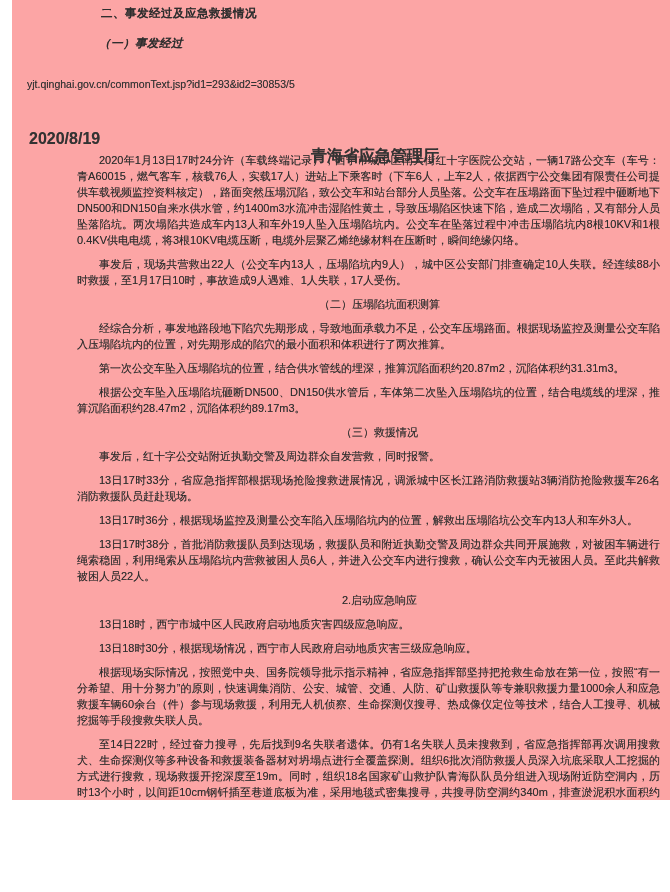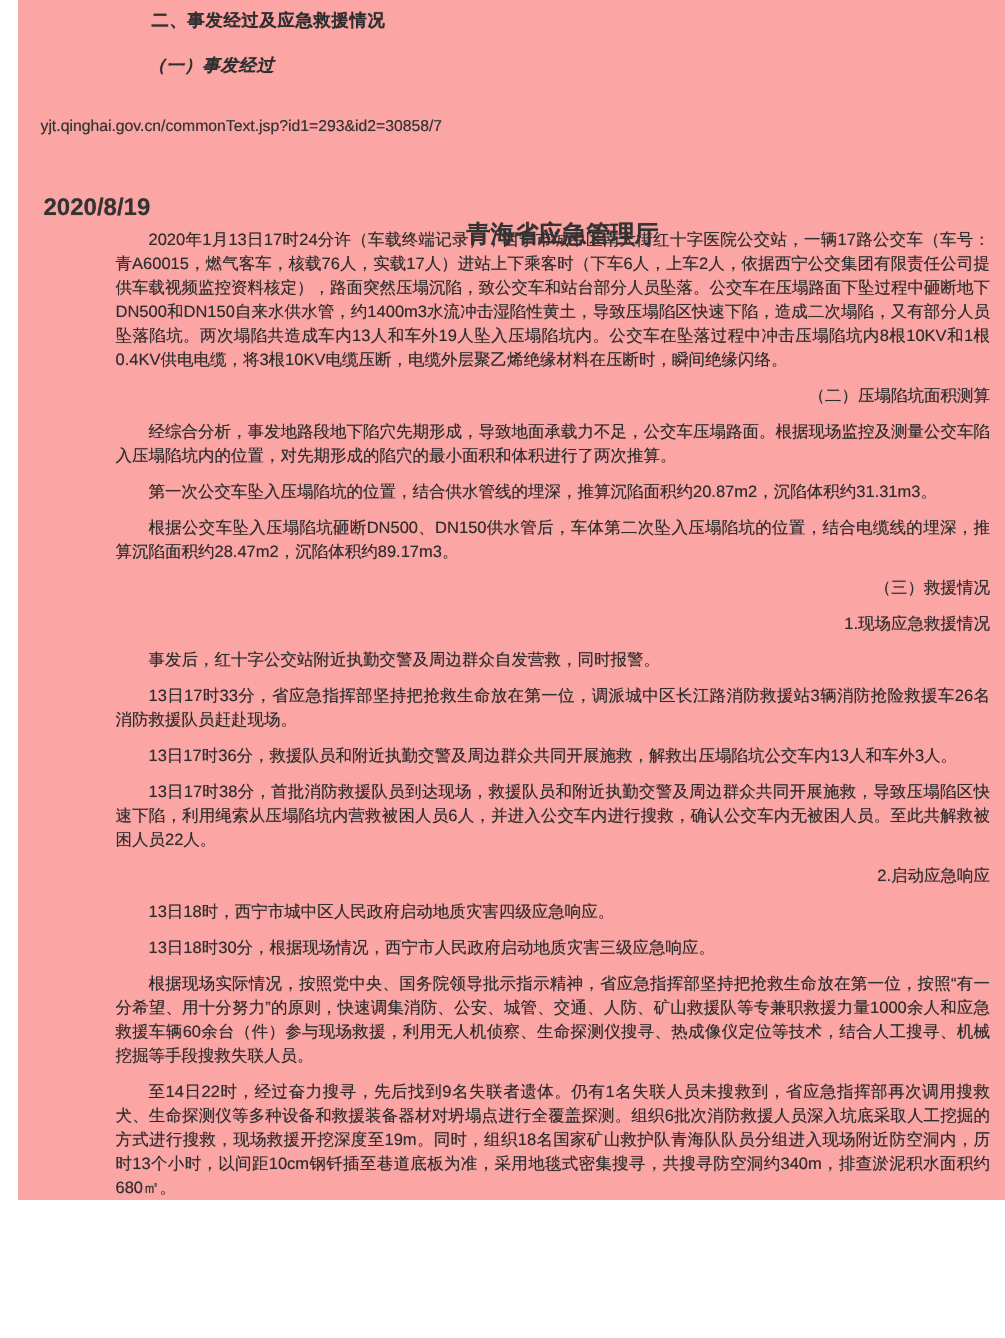--- a/index.html
+++ b/index.html
@@ -63,53 +63,53 @@
     margin: 8px 22px 0 65px;
     font-size: 11px;
     line-height: 16px;
     text-align: justify;
   }
   .doc-body .para,
   .doc-body .hd {
     margin: 0 0 8px 0;
     text-indent: 2em;
   }
-  .doc-body .hd { text-align: right; }
+  .doc-body .hd { text-align: center; }
 </style>
 </head>
 <body>
 
 <div class="page">
 
   <div>
     <div class="prev-heading scan-text">二、事发经过及应急救援情况</div>
     <div class="prev-subheading scan-text">（一）事发经过</div>
     <div class="print-footer">
       <span class="scan-text">yjt.qinghai.gov.cn/commonText.jsp?id1=293&amp;id2=3085</span>
-      <span class="scan-text">8/7</span>
+      <span class="scan-text">3/5</span>
     </div>
   </div>
 
   <div class="page-header">
     <span class="scan-text">2020/8/19</span>
     <span class="header-title scan-text">青海省应急管理厅</span>
   </div>
 
   <div class="doc-body">
     <p class="para scan-text">2020年1月13日17时24分许（车载终端记录），西宁市城中区南大街红十字医院公交站，一辆17路公交车（车号：青A60015，燃气客车，核载76人，实载17人）进站上下乘客时（下车6人，上车2人，依据西宁公交集团有限责任公司提供车载视频监控资料核定），路面突然压塌沉陷，致公交车和站台部分人员坠落。公交车在压塌路面下坠过程中砸断地下DN500和DN150自来水供水管，约1400m3水流冲击湿陷性黄土，导致压塌陷区快速下陷，造成二次塌陷，又有部分人员坠落陷坑。两次塌陷共造成车内13人和车外19人坠入压塌陷坑内。公交车在坠落过程中冲击压塌陷坑内8根10KV和1根0.4KV供电电缆，将3根10KV电缆压断，电缆外层聚乙烯绝缘材料在压断时，瞬间绝缘闪络。</p>
+    <p class="para scan-text">事发后，现场共营救出22人（公交车内13人，压塌陷坑内9人），城中区公安部门排查确定10人失联。经连续88小时救援，至1月17日10时，事故造成9人遇难、1人失联，17人受伤。</p>
     <p class="hd scan-text">（二）压塌陷坑面积测算</p>
     <p class="para scan-text">经综合分析，事发地路段地下陷穴先期形成，导致地面承载力不足，公交车压塌路面。根据现场监控及测量公交车陷入压塌陷坑内的位置，对先期形成的陷穴的最小面积和体积进行了两次推算。</p>
     <p class="para scan-text">第一次公交车坠入压塌陷坑的位置，结合供水管线的埋深，推算沉陷面积约20.87m2，沉陷体积约31.31m3。</p>
     <p class="para scan-text">根据公交车坠入压塌陷坑砸断DN500、DN150供水管后，车体第二次坠入压塌陷坑的位置，结合电缆线的埋深，推算沉陷面积约28.47m2，沉陷体积约89.17m3。</p>
     <p class="hd scan-text">（三）救援情况</p>
-    <p class="hd scan-text">1.现场应急救援情况</p>
     <p class="para scan-text">事发后，红十字公交站附近执勤交警及周边群众自发营救，同时报警。</p>
-    <p class="para scan-text">13日17时33分，省应急指挥部坚持把抢救生命放在第一位，调派城中区长江路消防救援站3辆消防抢险救援车26名消防救援队员赶赴现场。</p>
-    <p class="para scan-text">13日17时36分，救援队员和附近执勤交警及周边群众共同开展施救，解救出压塌陷坑公交车内13人和车外3人。</p>
-    <p class="para scan-text">13日17时38分，首批消防救援队员到达现场，救援队员和附近执勤交警及周边群众共同开展施救，导致压塌陷区快速下陷，利用绳索从压塌陷坑内营救被困人员6人，并进入公交车内进行搜救，确认公交车内无被困人员。至此共解救被困人员22人。</p>
+    <p class="para scan-text">13日17时33分，省应急指挥部根据现场抢险搜救进展情况，调派城中区长江路消防救援站3辆消防抢险救援车26名消防救援队员赶赴现场。</p>
+    <p class="para scan-text">13日17时36分，根据现场监控及测量公交车陷入压塌陷坑内的位置，解救出压塌陷坑公交车内13人和车外3人。</p>
+    <p class="para scan-text">13日17时38分，首批消防救援队员到达现场，救援队员和附近执勤交警及周边群众共同开展施救，对被困车辆进行绳索稳固，利用绳索从压塌陷坑内营救被困人员6人，并进入公交车内进行搜救，确认公交车内无被困人员。至此共解救被困人员22人。</p>
     <p class="hd scan-text">2.启动应急响应</p>
     <p class="para scan-text">13日18时，西宁市城中区人民政府启动地质灾害四级应急响应。</p>
     <p class="para scan-text">13日18时30分，根据现场情况，西宁市人民政府启动地质灾害三级应急响应。</p>
     <p class="para scan-text">根据现场实际情况，按照党中央、国务院领导批示指示精神，省应急指挥部坚持把抢救生命放在第一位，按照“有一分希望、用十分努力”的原则，快速调集消防、公安、城管、交通、人防、矿山救援队等专兼职救援力量1000余人和应急救援车辆60余台（件）参与现场救援，利用无人机侦察、生命探测仪搜寻、热成像仪定位等技术，结合人工搜寻、机械挖掘等手段搜救失联人员。</p>
     <p class="para scan-text">至14日22时，经过奋力搜寻，先后找到9名失联者遗体。仍有1名失联人员未搜救到，省应急指挥部再次调用搜救犬、生命探测仪等多种设备和救援装备器材对坍塌点进行全覆盖探测。组织6批次消防救援人员深入坑底采取人工挖掘的方式进行搜救，现场救援开挖深度至19m。同时，组织18名国家矿山救护队青海队队员分组进入现场附近防空洞内，历时13个小时，以间距10cm钢钎插至巷道底板为准，采用地毯式密集搜寻，共搜寻防空洞约340m，排查淤泥积水面积约680㎡。</p>
     <p class="para scan-text">16日21时，省应急指挥部根据现场抢险搜救进展情况，组织应急救援、法律、水工环境地质等方面专家对事发现场周边构筑物安全进行论证，专家组认为，压塌陷坑边坡稳定性极差，东侧长城医院多层砖混结构楼下坡体结构稳定性更差，加之压塌陷区域搜救已开挖逼近楼体，危险性大，建议停止搜救。</p>
 
   </div>
 
 </div>

